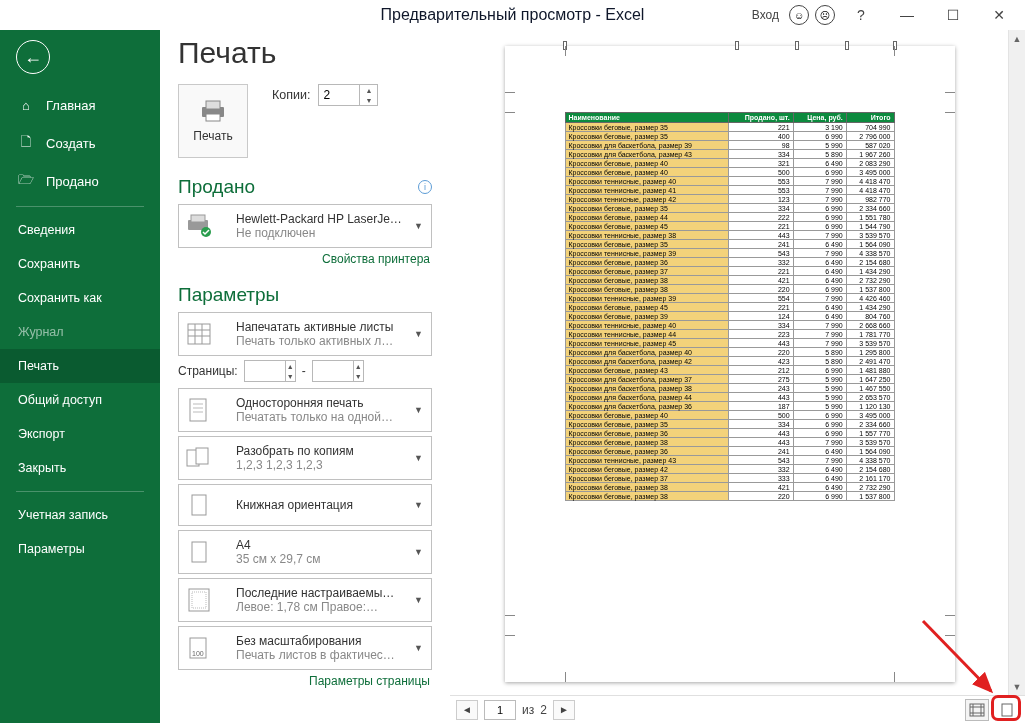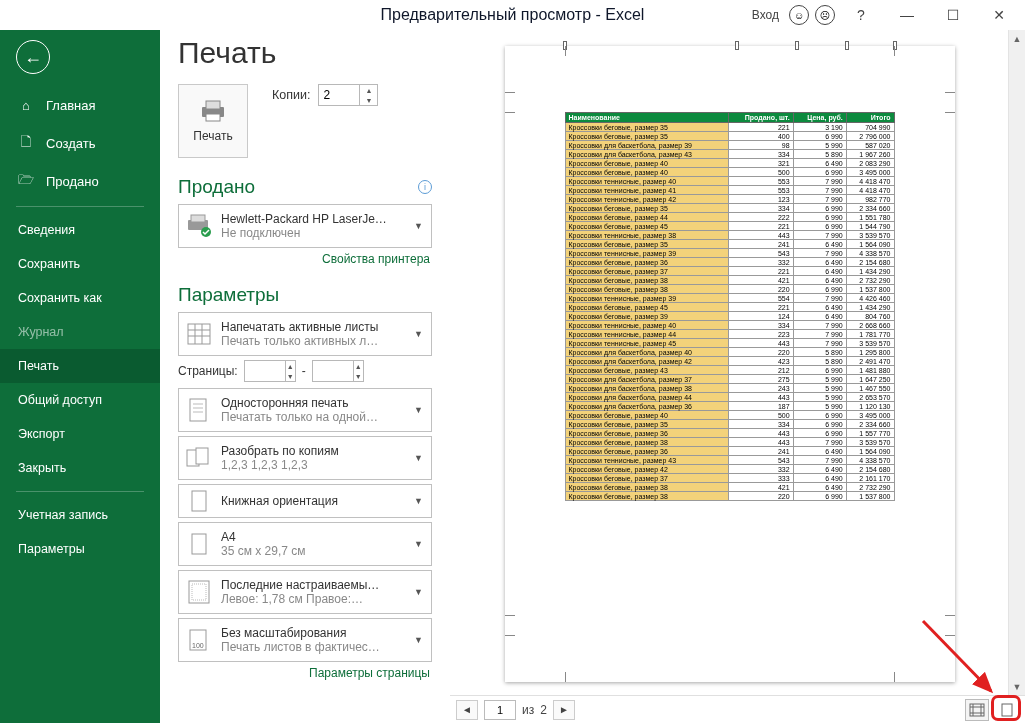--- a/index.html
+++ b/index.html
@@ -34,24 +34,24 @@
 .copies-row { display: flex; align-items: center; gap: 8px; }
 .copies-row label { font-size: 12.5px; color: #333; }
 .spinner { width: 60px; height: 22px; border: 1px solid #b8b8b8; display: flex; align-items: center; }
 .spinner input { border: none; width: 40px; height: 100%; padding: 0 4px; font-size: 12px; outline: none; }
 .spinner .arrows { width: 18px; height: 100%; border-left: 1px solid #b8b8b8; display: flex; flex-direction: column; }
 .spinner .arrows span { flex: 1; font-size: 7px; display: flex; align-items: center; justify-content: center; color: #555; }
 
 .h2 { font-size: 19px; font-weight: 400; color: #0e6e3a; margin: 18px 0 6px 0; }
 .info-i { float: right; width: 14px; height: 14px; border: 1px solid #5c9cd6; border-radius: 50%; color: #5c9cd6; font-size: 9px; display: flex; align-items: center; justify-content: center; margin-top: 4px; }
 
-.dropdown { border: 1px solid #c0c0c0; height: 34px; display: flex; align-items: center; padding: 0 6px; gap: 8px; margin-bottom: 4px; background: #fff; }
+.dropdown { border: 1px solid #c0c0c0; height: 42px; display: flex; align-items: center; padding: 0 6px; gap: 8px; margin-bottom: 4px; background: #fff; }
 .dropdown.tall { height: 44px; }
 .dd-icon { width: 28px; height: 30px; flex-shrink: 0; display: flex; align-items: center; justify-content: center; color: #666; }
-.dd-text { flex: 1; overflow: hidden; }
+.dd-text { flex: 1; overflow: hidden; margin-left: 15px; }
 .dd-title { font-size: 12px; color: #333; white-space: nowrap; overflow: hidden; text-overflow: ellipsis; }
 .dd-sub { font-size: 12px; color: #888; white-space: nowrap; overflow: hidden; text-overflow: ellipsis; }
 .dd-arrow { font-size: 9px; color: #555; padding: 0 2px; }
 
 .link { color: #0e6e3a; font-size: 12px; text-align: right; display: block; margin: 4px 2px 0 0; }
 
 .pages-row { display: flex; align-items: center; gap: 6px; font-size: 12px; color: #333; margin: 4px 0 6px 0; }
 .pages-row .sp { width: 52px; }
 
 

